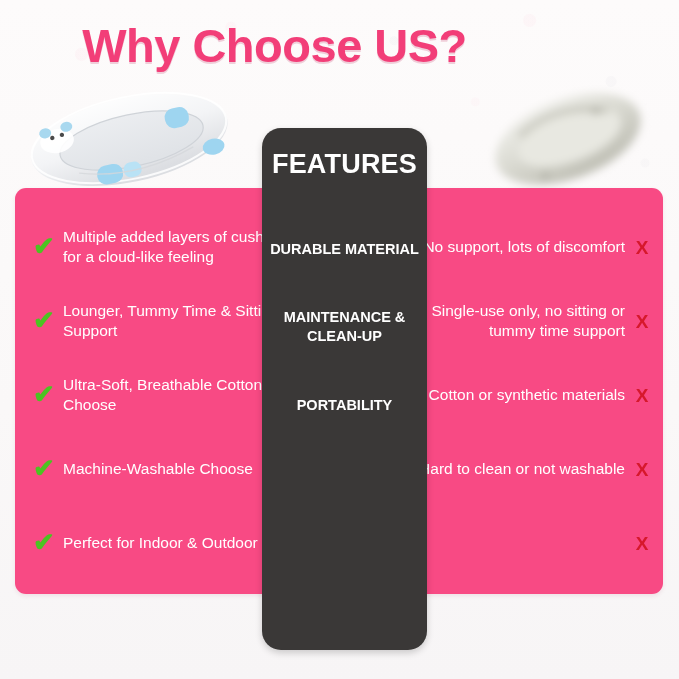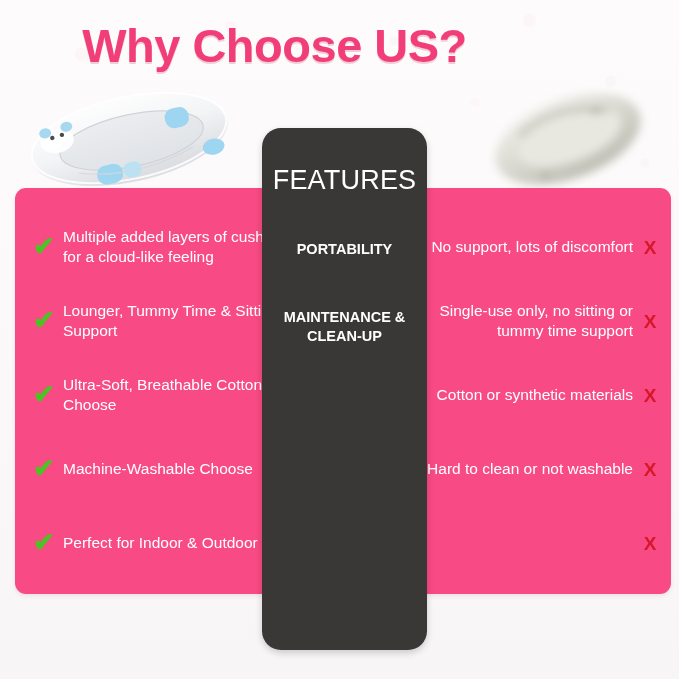--- a/index.html
+++ b/index.html
@@ -68,21 +68,21 @@
   
   .panel {
     position: absolute;
     top: 188px;
     height: 406px;
     background: #f84a84;
     border-radius: 11px;
     box-shadow: 0 2px 4px rgba(160,40,80,0.10);
   }
   #panel-pros  { left: 15px;  width: 290px; }
-  #panel-cons  { left: 393px; width: 278px; }
+  #panel-cons  { left: 385px; width: 278px; }
 
   .panel-list {
     position: absolute;
     left: 0; top: 0;
     width: 100%; height: 100%;
     box-sizing: border-box;
     padding: 22px 0 14px 0;
     display: flex;
     flex-direction: column;
     justify-content: flex-start;
@@ -139,27 +139,27 @@
     width: 165px;
     height: 522px;
     background: #3a3837;
     border-radius: 19px;
     box-shadow: 0 3px 7px rgba(0,0,0,0.18);
     box-sizing: border-box;
     padding: 0;
   }
   #features-heading {
     position: absolute;
-    top: 37px;
+    top: 21px;
     left: 0;
     width: 100%;
     text-align: center;
     color: #ffffff;
     font-size: 27px;
-    font-weight: normal;
+    font-weight: bold;
     letter-spacing: 0.2px;
   }
   #features-rows {
     position: absolute;
     left: 0;
     top: 60px;
     width: 100%;
     padding: 22px 0 14px 0;
     box-sizing: border-box;
   }
@@ -282,21 +282,24 @@
       <div class="row">
         <span class="mark mark-x">X</span>
       </div>
     </div>
   </div>
 
   <div id="features-column">
     <div id="features-heading">FEATURES</div>
     <div id="features-rows">
       <div class="feature-row">
-        <span class="feature-label">PORTABILITY</span>
+        <span class="feature-label">DURABLE MATERIAL</span>
       </div>
       <div class="feature-row">
         <span class="feature-label">MAINTENANCE &amp; CLEAN-UP</span>
       </div>
+      <div class="feature-row">
+        <span class="feature-label">PORTABILITY</span>
+      </div>
     </div>
   </div>
 
 </div>
 
 </body></html>

